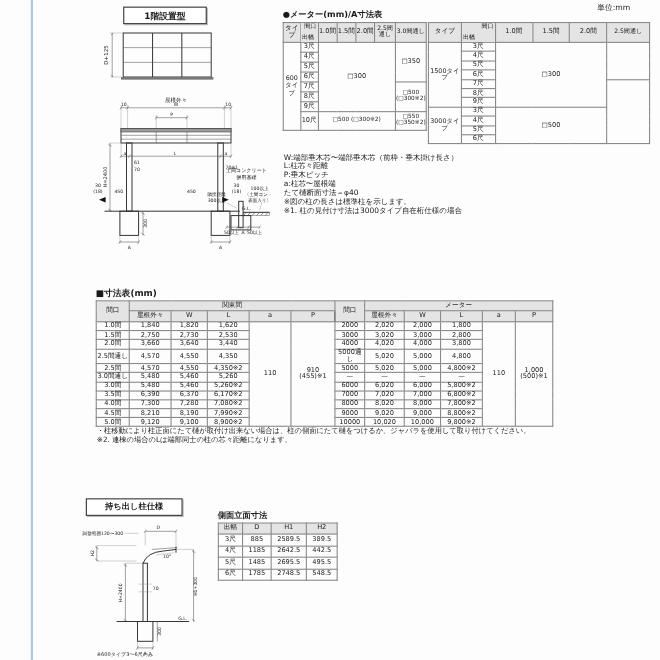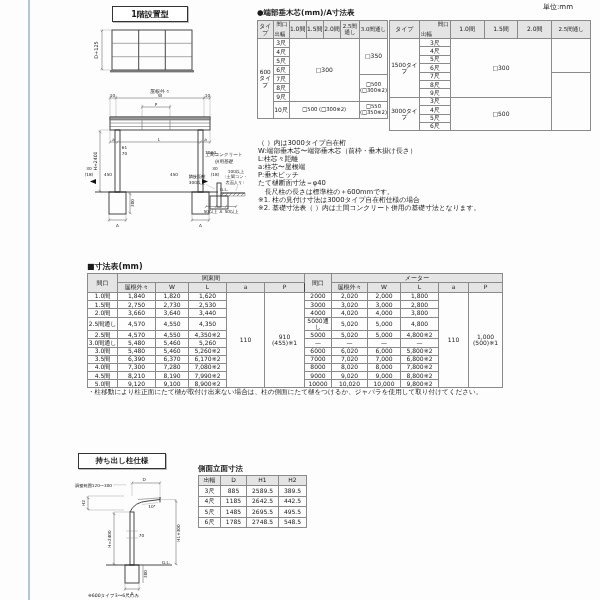--- a/index.html
+++ b/index.html
@@ -50,21 +50,21 @@
   <rect x="22" y="46" width="84" height="2.4" fill="#777"></rect>
   <line x1="14" y1="6" x2="14" y2="46" class="dl"></line>
   <line x1="12" y1="6" x2="24" y2="6" class="xl"></line>
   <line x1="12" y1="46" x2="22" y2="46" class="xl"></line>
   <path d="M13,8 l2,-2 M13,44 l2,2" class="dl"></path>
   <text x="10" y="26" class="t5" transform="rotate(-90 10 26)">D+125</text>
 </svg>
 
 <div class="abs unit" style="left:543px;top:2px">単位:mm</div>
 
-<div class="abs sec-title" style="left:257px;top:8px">●端部垂木芯(mm)/A寸法表</div>
+<div class="abs sec-title" style="left:257px;top:8px">●メーター(mm)/A寸法表</div>
 
 <table class="ftable" style="left:257px;top:20px;width:131px">
   <colgroup>
       <col style="width:16px">
       <col style="width:17px">
       <col style="width:18px">
       <col style="width:18px">
       <col style="width:18px">
       <col style="width:20px">
       <col style="width:24px">
@@ -178,29 +178,27 @@
   <tr style="height:8.4px">
         <td>5尺</td>
       </tr>
   <tr style="height:8.4px">
         <td>6尺</td>
       </tr>
 </tbody>
   </table>
 
 <div id="f-notes" class="abs notes" style="left:258px;top:139px">
-    <div>（ ）内は3000タイプ自在桁</div>
     <div>W:端部垂木芯〜端部垂木芯（前枠・垂木掛け長さ）</div>
     <div>L:柱芯々距離</div>
+    <div>P:垂木ピッチ</div>
     <div>a:柱芯〜屋根端</div>
-    <div>P:垂木ピッチ</div>
     <div>たて樋断面寸法＝φ40</div>
-    <div>　長尺柱の長さは標準柱の＋600mmです。</div>
+    <div>※図の柱の長さは標準柱を示します。</div>
     <div>※1. 柱の見付け寸法は3000タイプ自在桁仕様の場合</div>
-    <div>※2. 基礎寸法表（ ）内は土間コンクリート併用の基礎寸法となります。</div>
   </div>
 
 <svg class="abs" style="left:40px;top:85px" width="220" height="155" viewBox="0 0 220 155">
   <defs>
     <pattern id="hatch1" width="4" height="4" patternUnits="userSpaceOnUse">
         <path d="M0 4 L4 0" stroke="#555" stroke-width=".6"></path>
       </pattern>
   </defs>
 
   <text x="120" y="8" class="t5">屋根外々</text>
@@ -449,20 +447,21 @@
         <td>8,900※2</td>
         <td class="sep">10000</td>
         <td>10,020</td>
         <td>10,000</td>
         <td>9,800※2</td>
       </tr>
     </tbody>
 </table>
 <div id="dim-notes" class="abs notes" style="left:88px;top:388px;font-size:6.6px">
     <div>・柱移動により柱正面にたて樋が取付け出来ない場合は、柱の側面にたて樋をつけるか、ジャバラを使用して取り付けてください。</div>
+    <div>※2. 連棟の場合のLは端部同士の柱の芯々距離になります。</div>
   </div>
 
 <div class="abs boxlabel" style="left:78px;top:453px;width:88px;height:16px;font-size:7.5px">
   <span>持ち出し柱仕様</span>
 </div>
 <div class="abs sec-title" style="left:198px;top:464px">側面立面寸法</div>
 <table class="stable" style="left:198px;top:475px">
   <colgroup>
       <col style="width:22px">
       <col style="width:26px">

